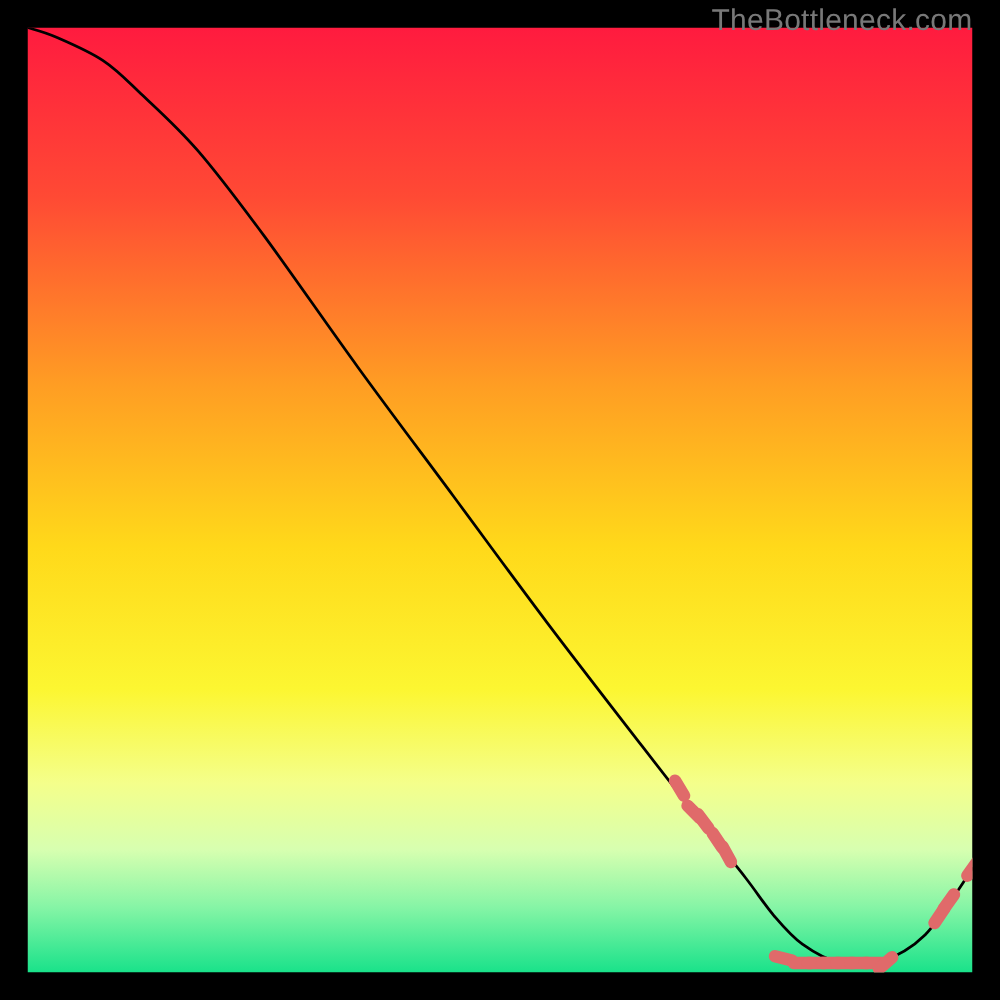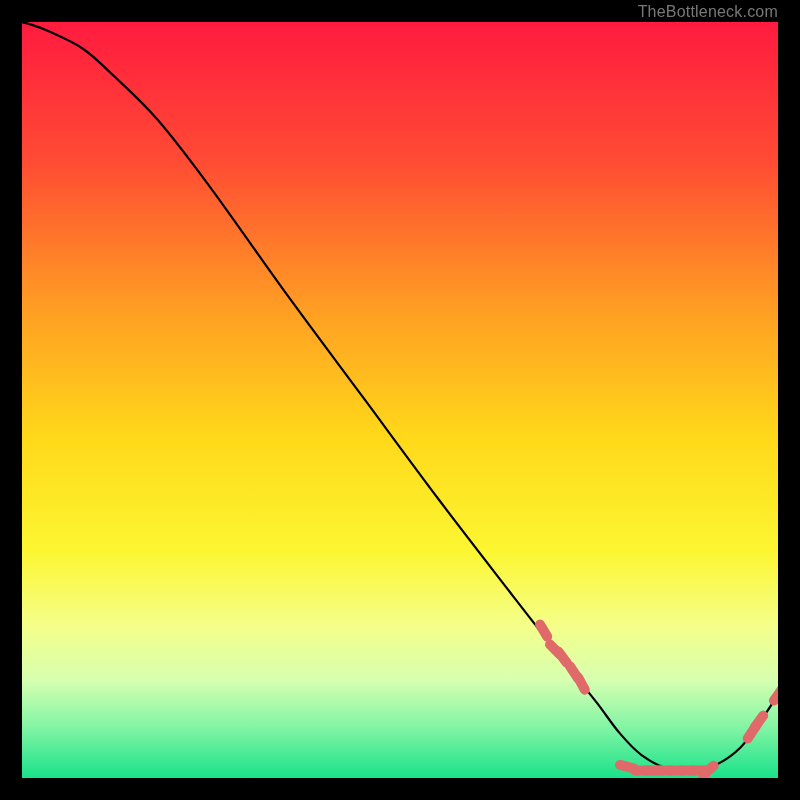--- a/index.html
+++ b/index.html
@@ -21,21 +21,21 @@
     left: 22px;
     top: 22px;
     width: 756px;
     height: 756px;
   }
   .watermark {
     position: absolute;
     top: 3px;
     right: 22px;
     font-family: Arial, Helvetica, sans-serif;
-    font-size: 16px;
+    font-size: 24px;
     color: #787878;
     letter-spacing: 0.2px;
   }
 </style>
 </head>
 <body>
 
 <div class="stage">
   <svg class="plot" viewBox="0 0 756 756" preserveAspectRatio="none">
     <defs>

